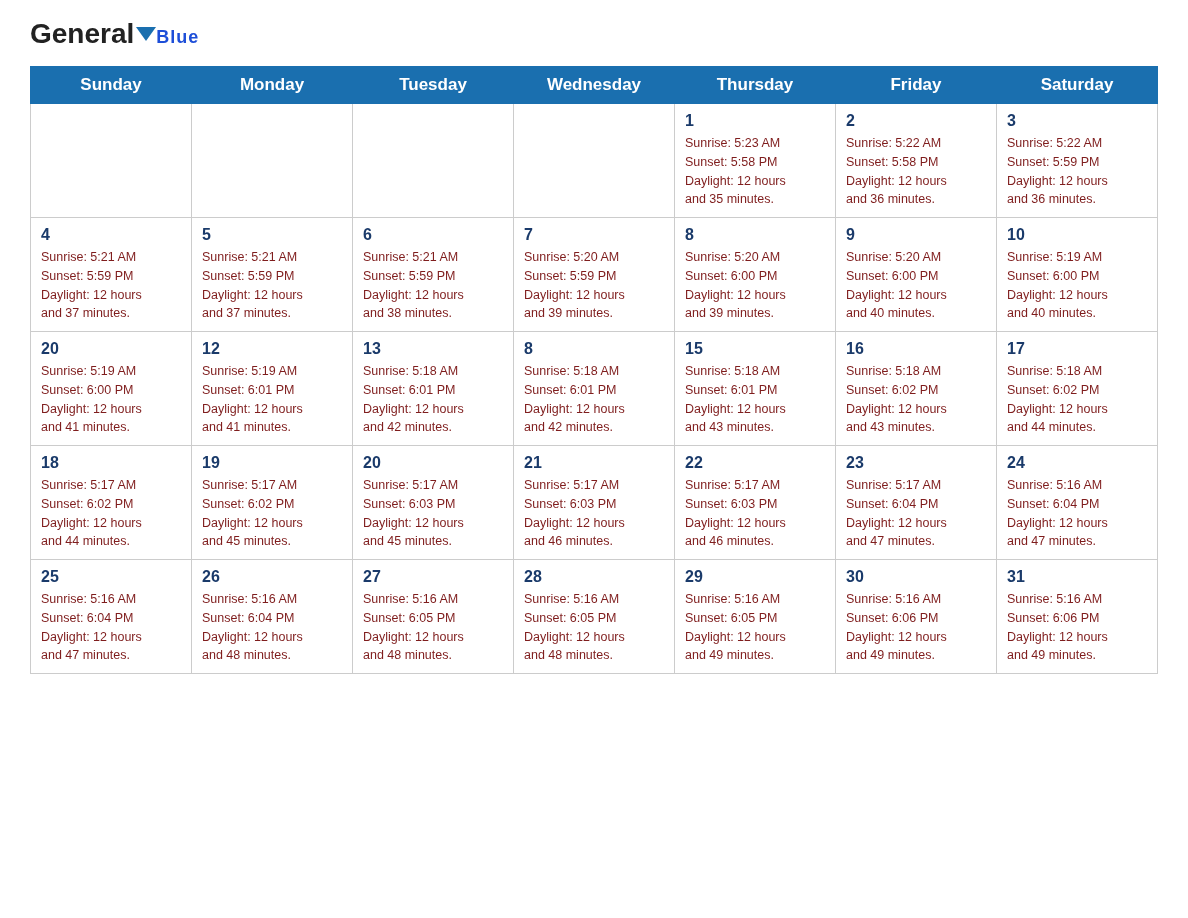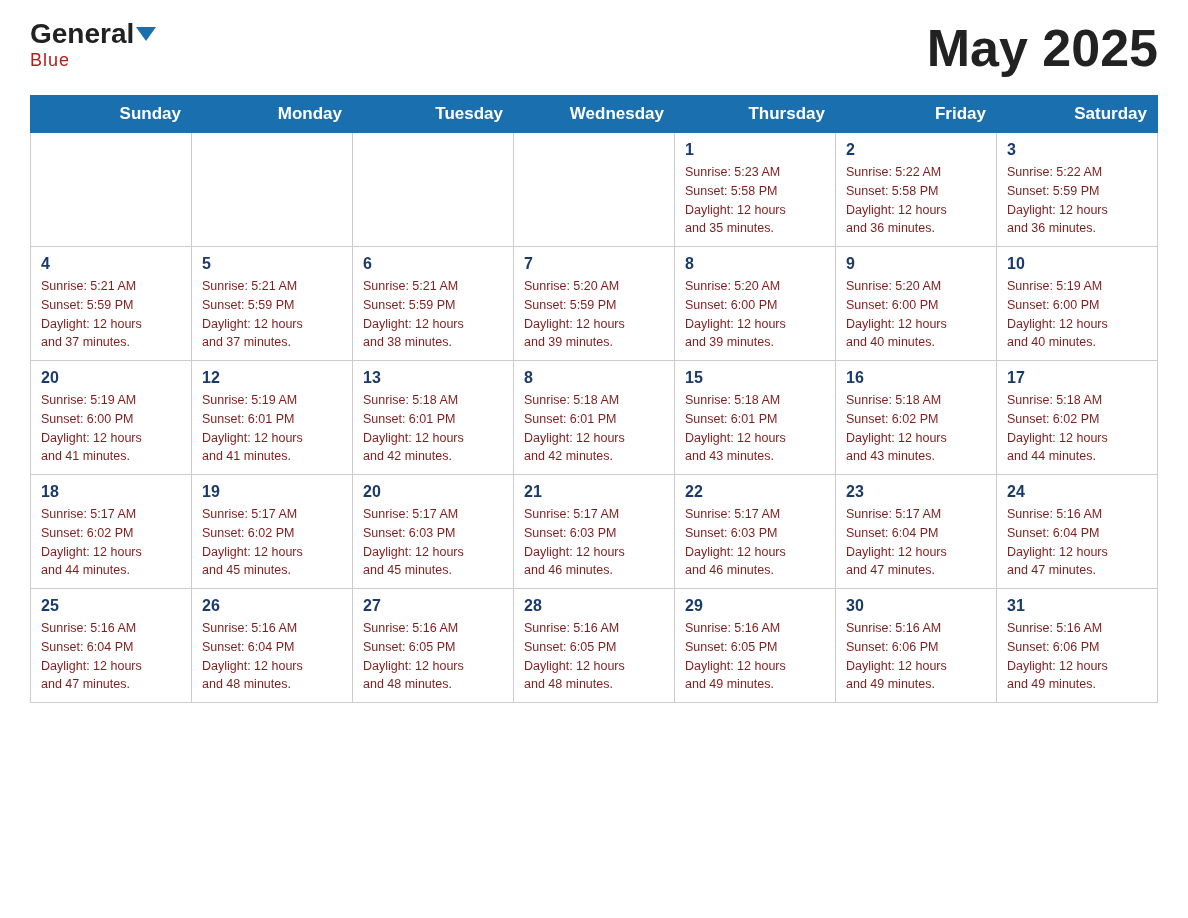--- a/index.html
+++ b/index.html
@@ -12,22 +12,22 @@
       padding: 20px 30px 30px 30px;
     }
     .header-area {
       display: flex;
       justify-content: space-between;
       align-items: flex-start;
       margin-bottom: 18px;
     }
     .logo-area {
       display: flex;
-      flex-direction: column;
-      align-items: flex-start;
+      flex-direction: row;
+      align-items: flex-end;
     }
     .logo-text {
       font-size: 28px;
       font-weight: bold;
       color: #222;
       line-height: 1;
     }
     .logo-triangle {
       display: inline-block;
       width: 0;
@@ -35,22 +35,22 @@
       border-left: 10px solid transparent;
       border-right: 10px solid transparent;
       border-top: 14px solid #1a6faf;
       margin-left: 2px;
       vertical-align: middle;
       position: relative;
       top: -2px;
     }
     .logo-underline {
       font-size: 18px;
-      color: #b91c1c;
-      font-weight: normal;
+      color: #1d4ed8;
+      font-weight: bold;
       margin-top: 2px;
       letter-spacing: 1px;
     }
     .title-area {
       text-align: right;
     }
     .month-title {
       font-size: 52px;
       font-weight: bold;
       color: #222;
@@ -65,21 +65,21 @@
       width: 100%;
       border-collapse: collapse;
       border: 1px solid #aaa;
     }
     .calendar-table th {
       background-color: #1a6faf;
       color: #fff;
       font-size: 17px;
       font-weight: bold;
       padding: 8px 10px;
-      text-align: right;
+      text-align: center;
       border: 1px solid #1a6faf;
     }
     .calendar-table td {
       vertical-align: top;
       padding: 8px 10px;
       border: 1px solid #ccc;
       font-size: 13px;
       color: #222;
       width: calc(100% / 7);
       min-height: 100px;
@@ -107,21 +107,20 @@
 <body>
 
 <div class="header-area">
   <div class="logo-area">
     <div class="logo-text">
       General<span class="logo-triangle"></span>
     </div>
     <div class="logo-underline">Blue</div>
   </div>
   <div class="title-area">
-    <div class="month-title">May 2025</div>
   </div>
 </div>
 
 <table class="calendar-table">
   <thead>
     <tr>
       <th>Sunday</th>
       <th>Monday</th>
       <th>Tuesday</th>
       <th>Wednesday</th>

